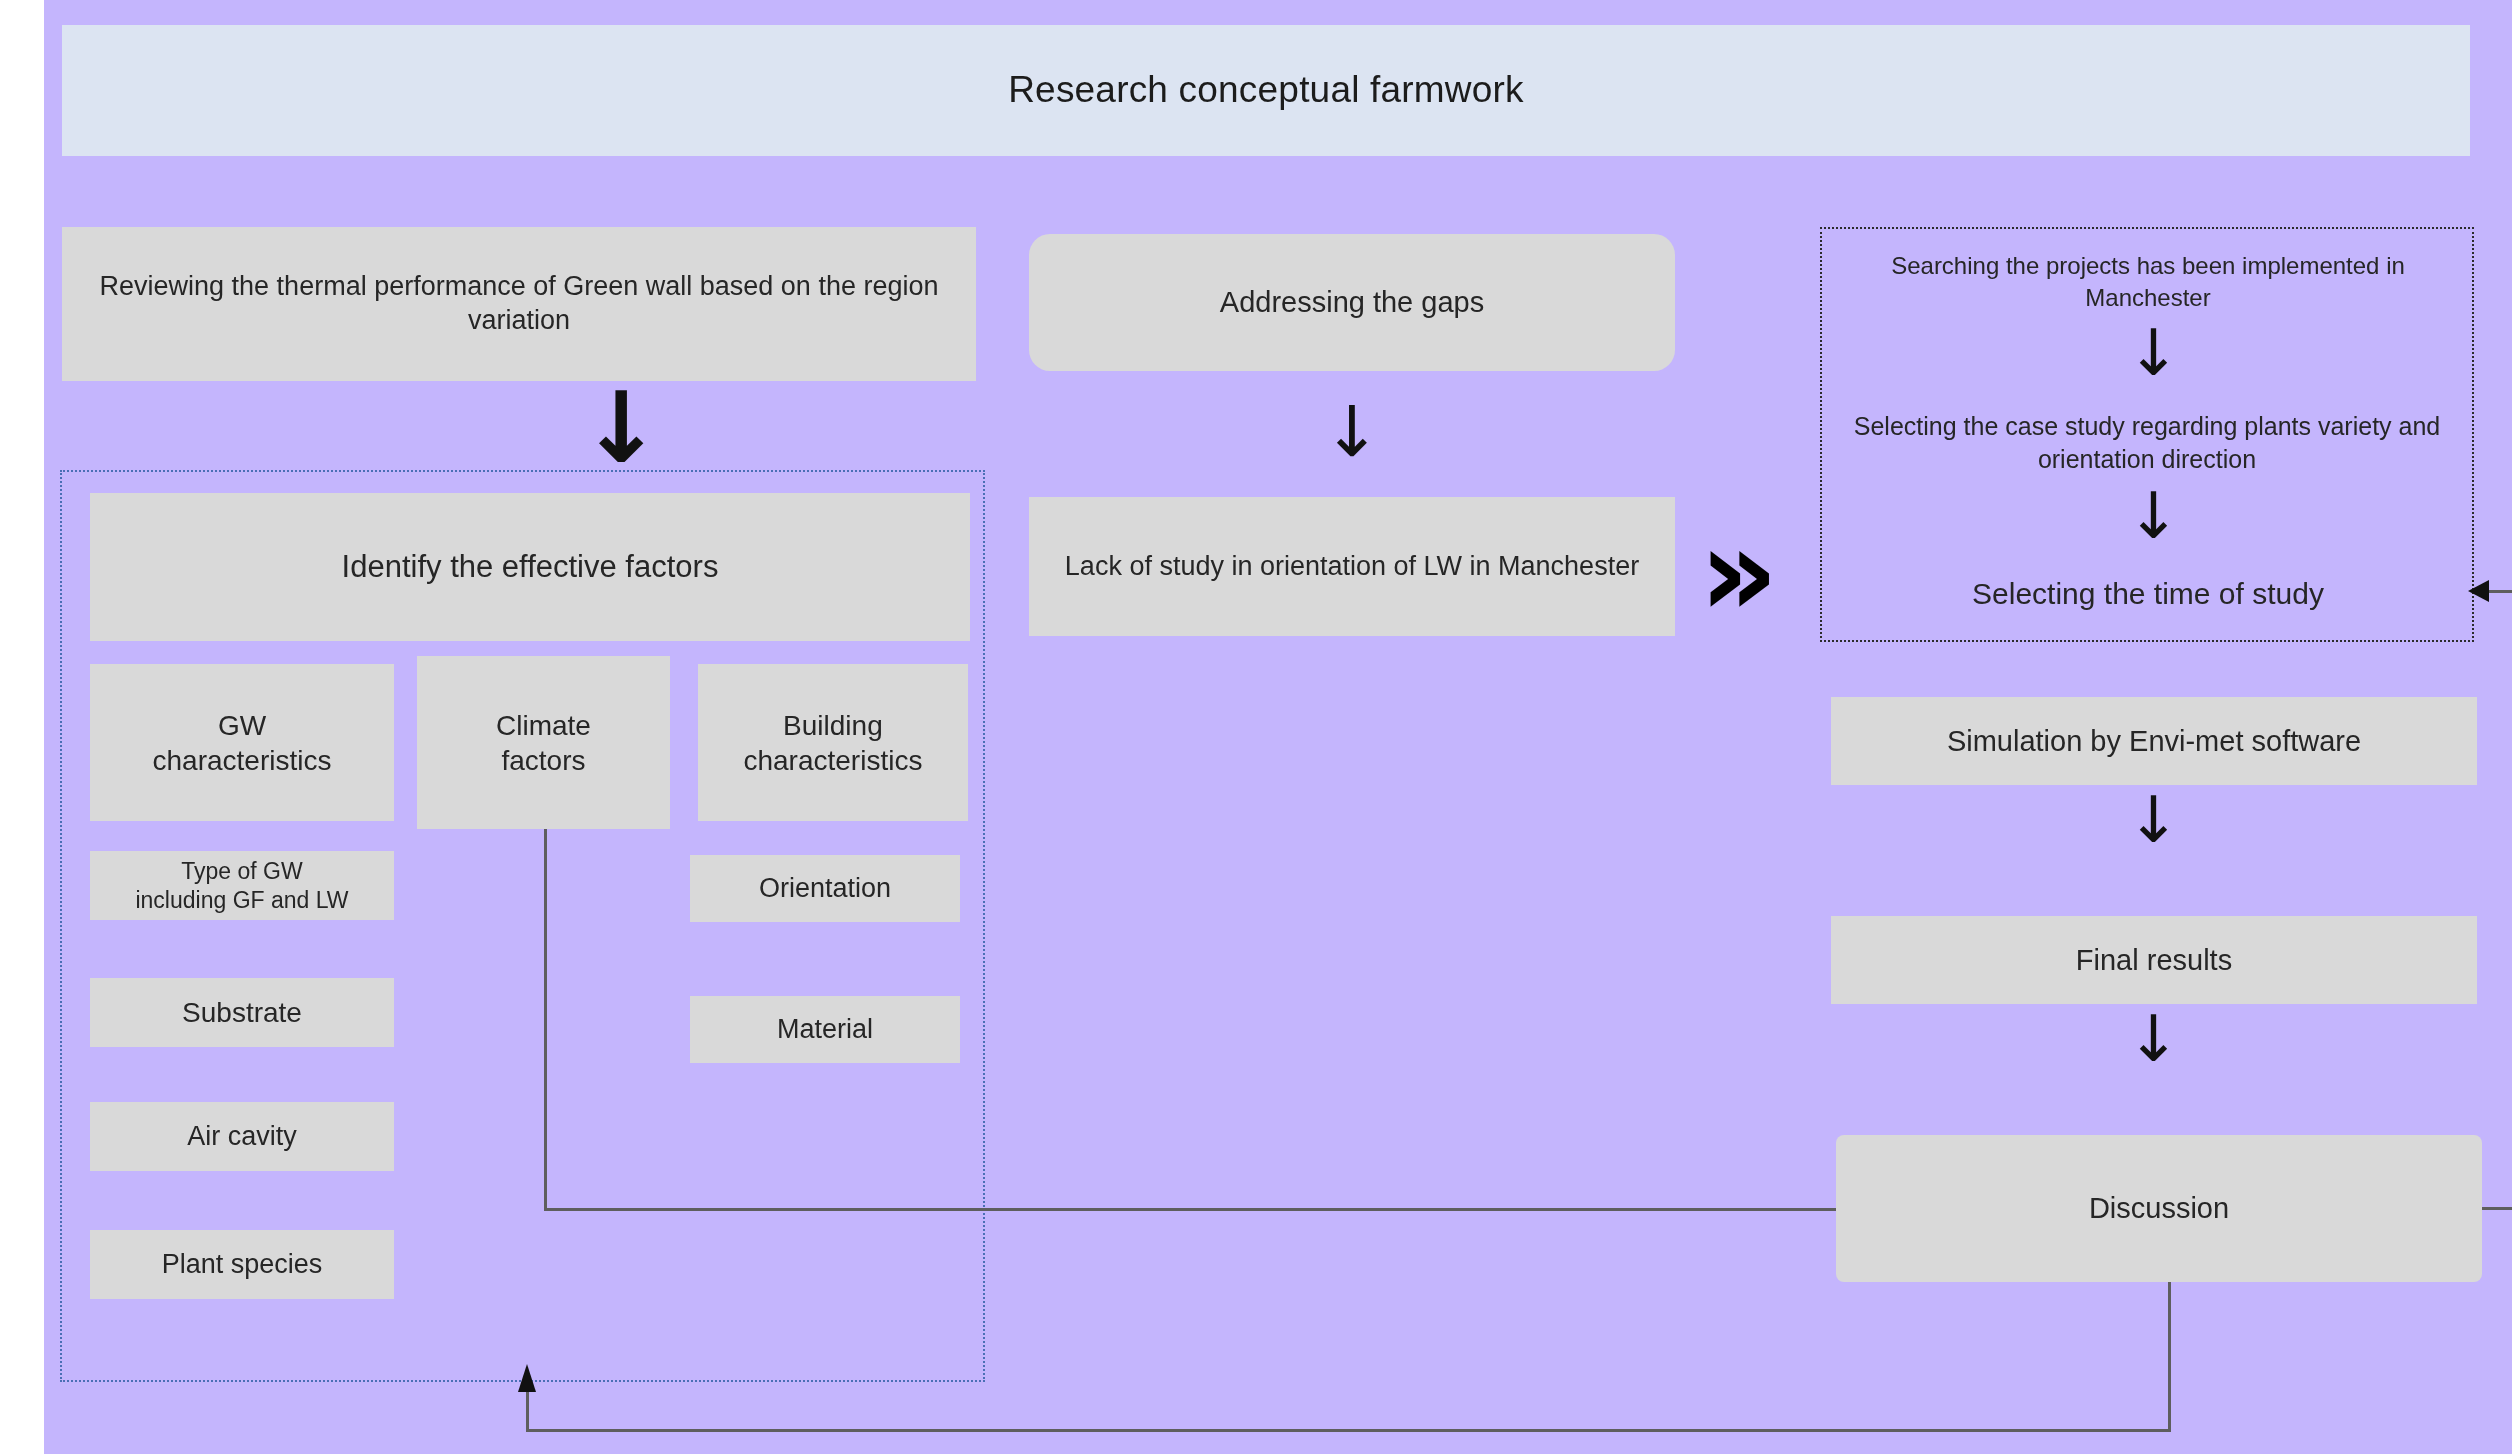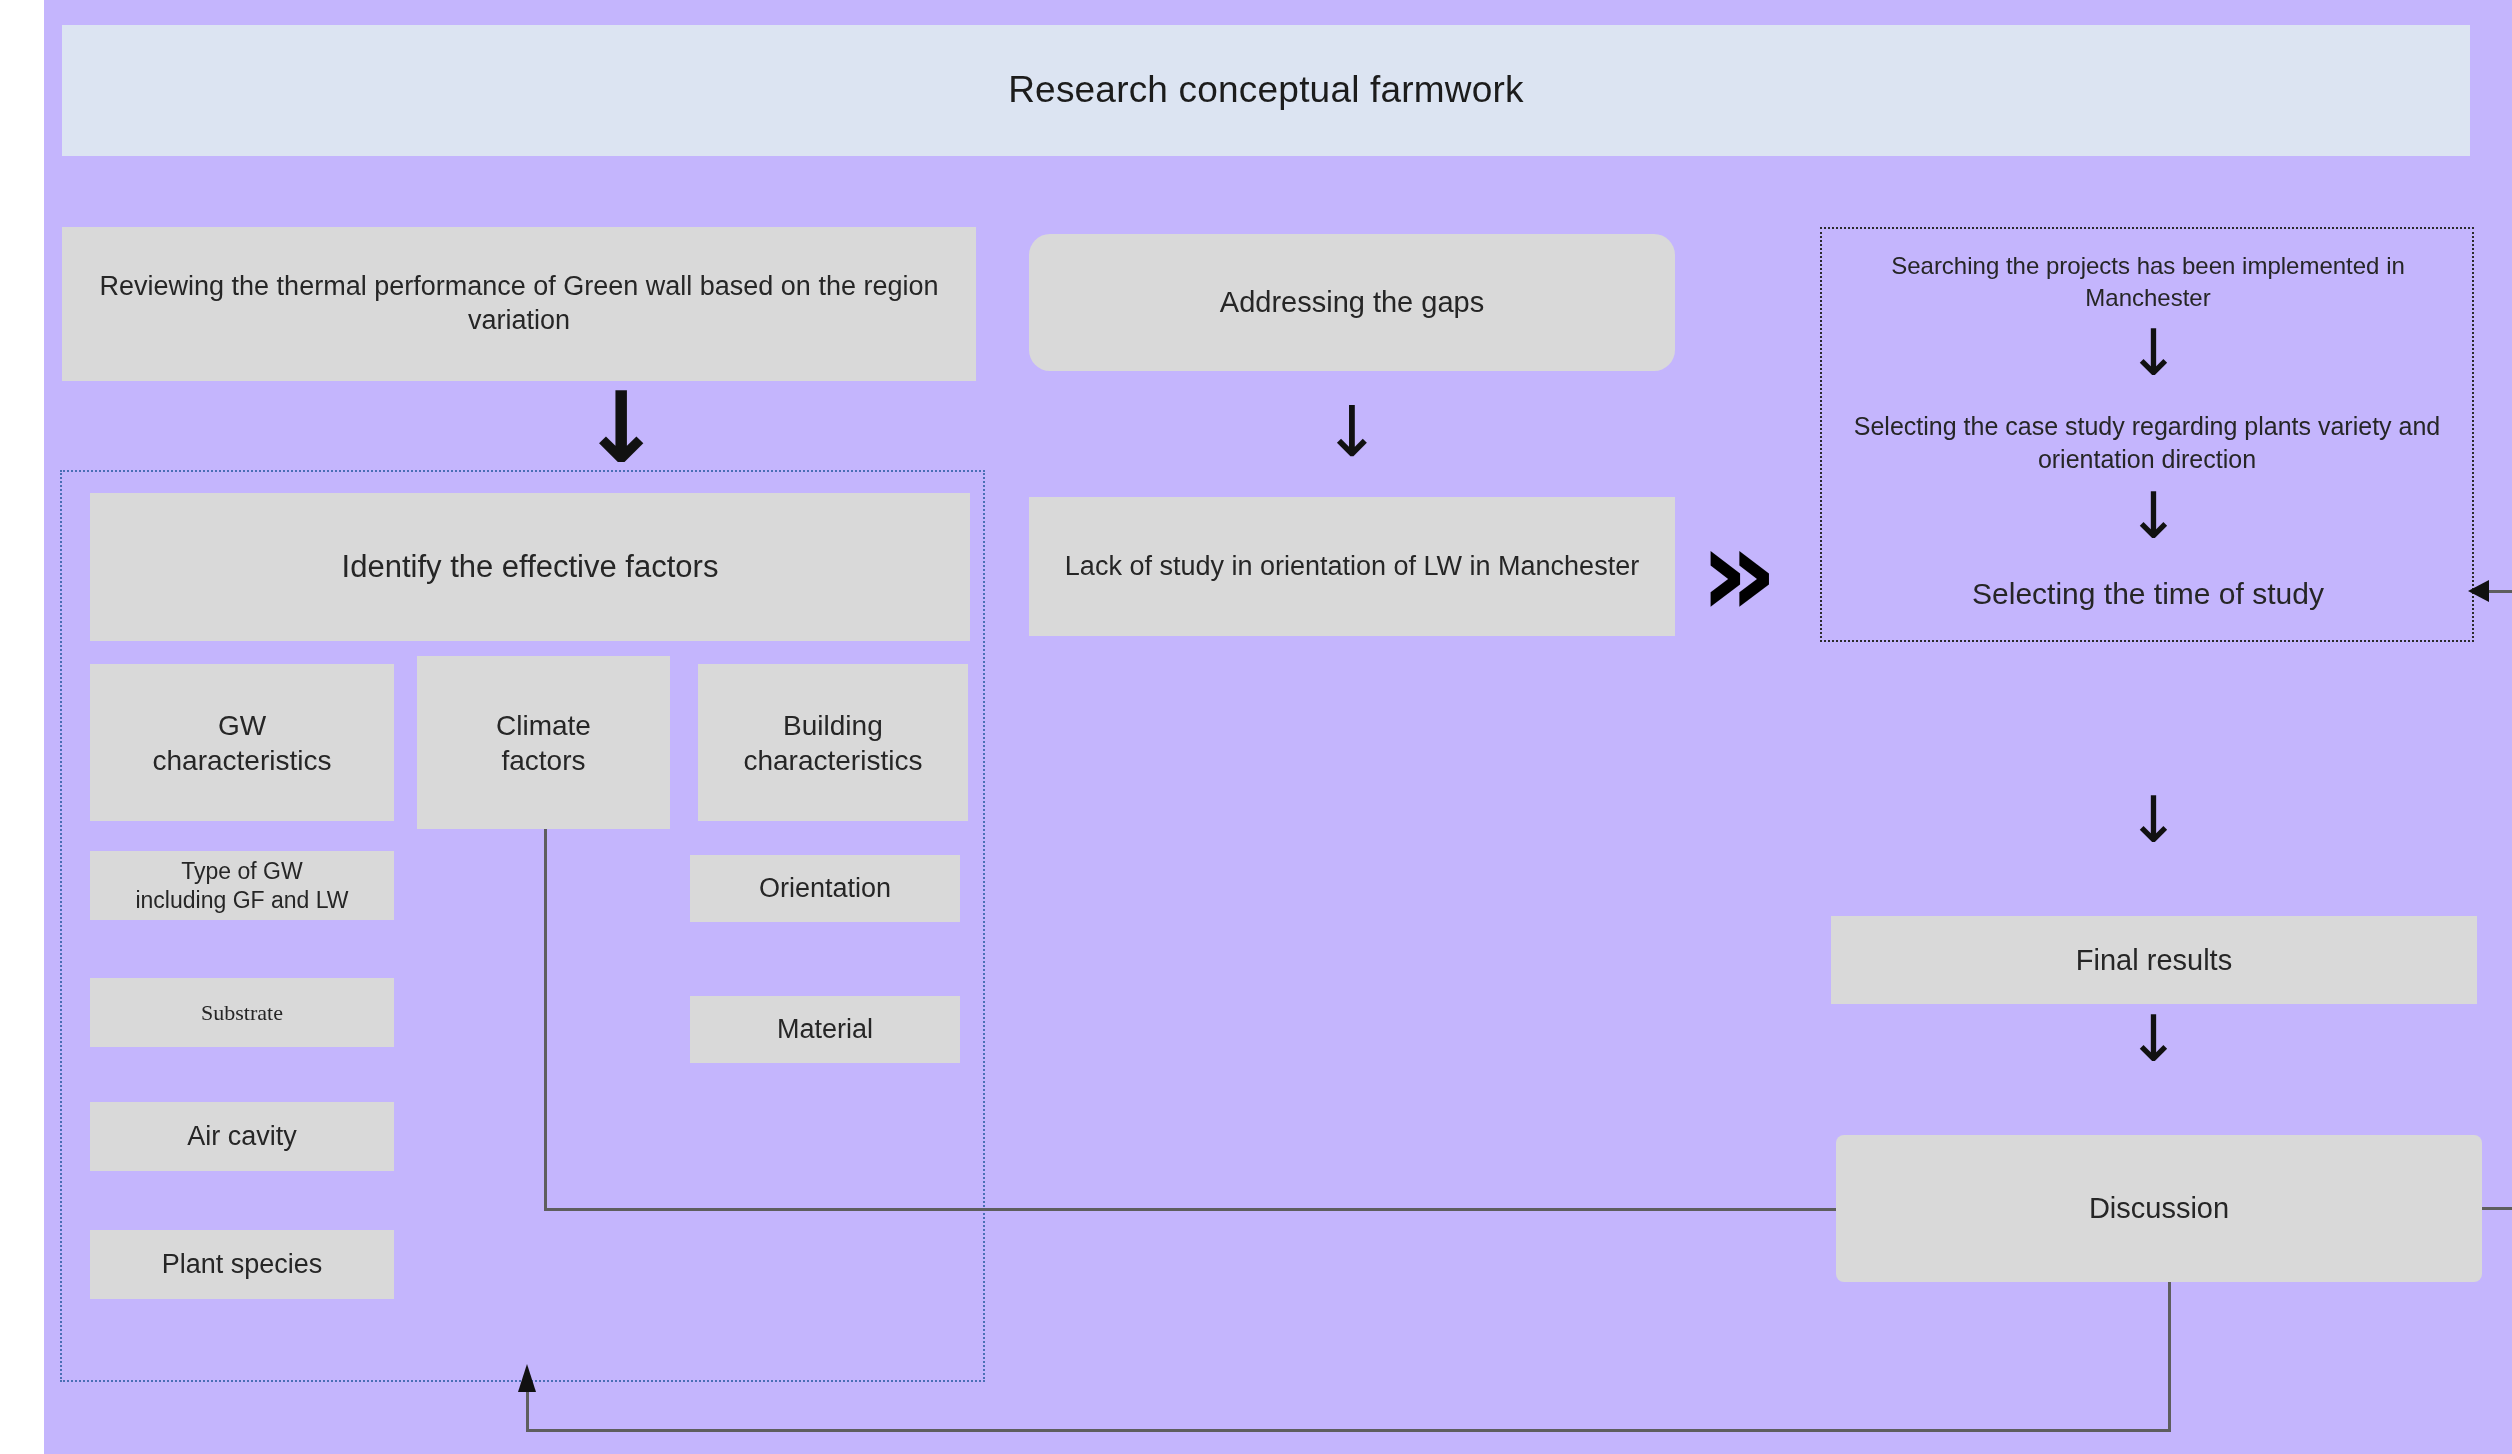--- a/index.html
+++ b/index.html
@@ -139,21 +139,21 @@
 
   <div class="node" style="left:654px; top:664px; width:270px; height:157px; font-size:28px;padding-left:8px;">
     <span class="lbl">Building
 characteristics</span>
   </div>
 
   <div class="node" style="left:46px; top:851px; width:304px; height:69px; font-size:23px;">
     <span class="lbl">Type of GW
 including GF and LW</span>
   </div>
-  <div class="node" style="left:46px; top:978px; width:304px; height:69px; font-size:22px;font-family:Liberation Serif, serif;">
+  <div class="node" style="left:46px; top:978px; width:304px; height:69px; font-size:28px;">
     <span class="lbl">Substrate</span>
   </div>
   <div class="node" style="left:46px; top:1102px; width:304px; height:69px; font-size:27px;">
     <span class="lbl">Air cavity</span>
   </div>
   <div class="node" style="left:46px; top:1230px; width:304px; height:69px; font-size:27px;">
     <span class="lbl">Plant species</span>
   </div>
 
   <div class="node" style="left:646px; top:855px; width:270px; height:67px; font-size:27px;">
@@ -203,20 +203,23 @@
   <div class="arrow-down sm" style="left:2077px; top:478px; width:65px; height:75px;">
     <span>↓</span>
   </div>
 
   <div style="position:absolute; left:1799px; top:572px; width:610px; height:44px;
               display:flex; align-items:center; justify-content:center; text-align:center;
               font-size:30px; color:#262626; line-height:1.25;">
     <span class="lbl">Selecting the time of study</span>
   </div>
 
+  <div class="node" style="left:1787px; top:697px; width:646px; height:88px; font-size:29px;">
+    <span class="lbl">Simulation by Envi-met software</span>
+  </div>
 
   <div class="arrow-down sm" style="left:2077px; top:783px; width:65px; height:74px;">
     <span>↓</span>
   </div>
 
   <div class="node" style="left:1787px; top:916px; width:646px; height:88px; font-size:29px;">
     <span class="lbl">Final results</span>
   </div>
 
   <div class="arrow-down sm" style="left:2077px; top:1002px; width:65px; height:74px;">

